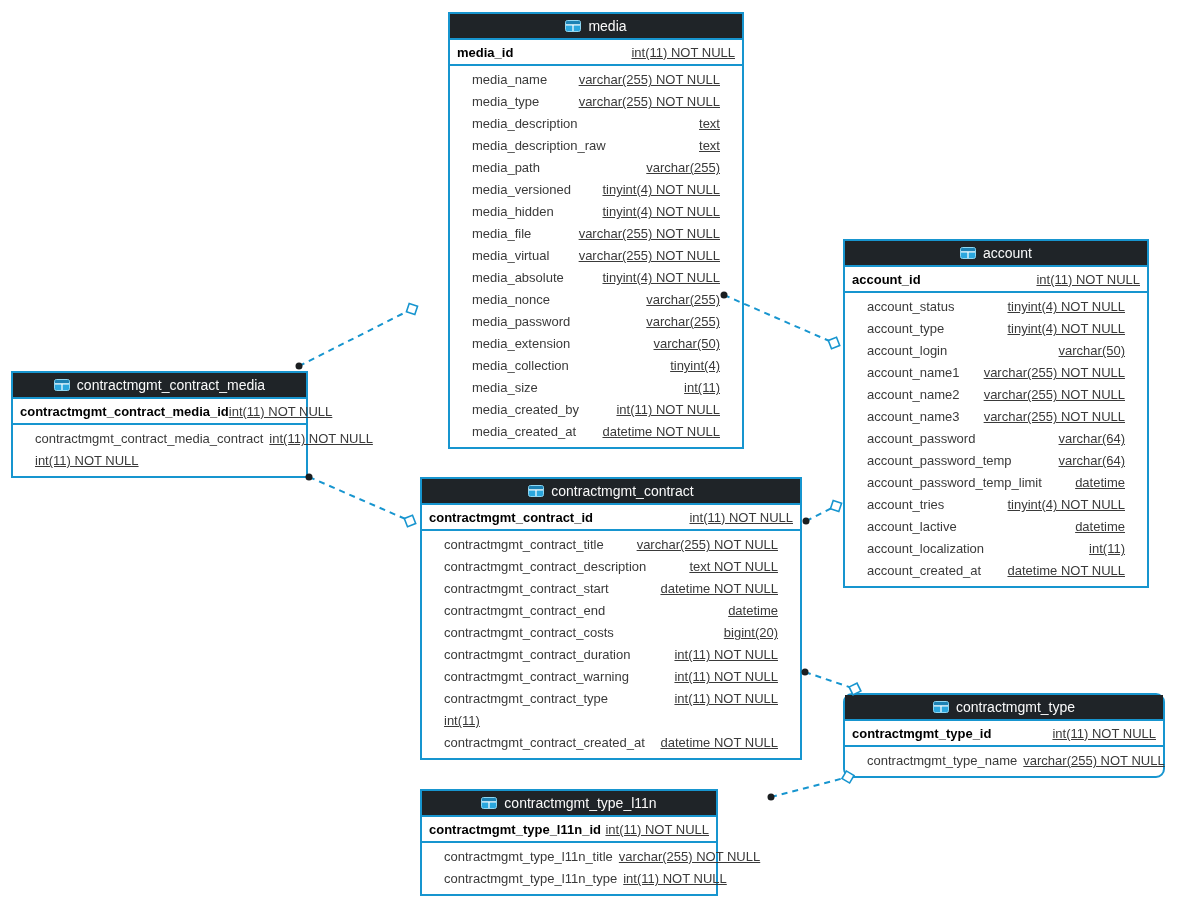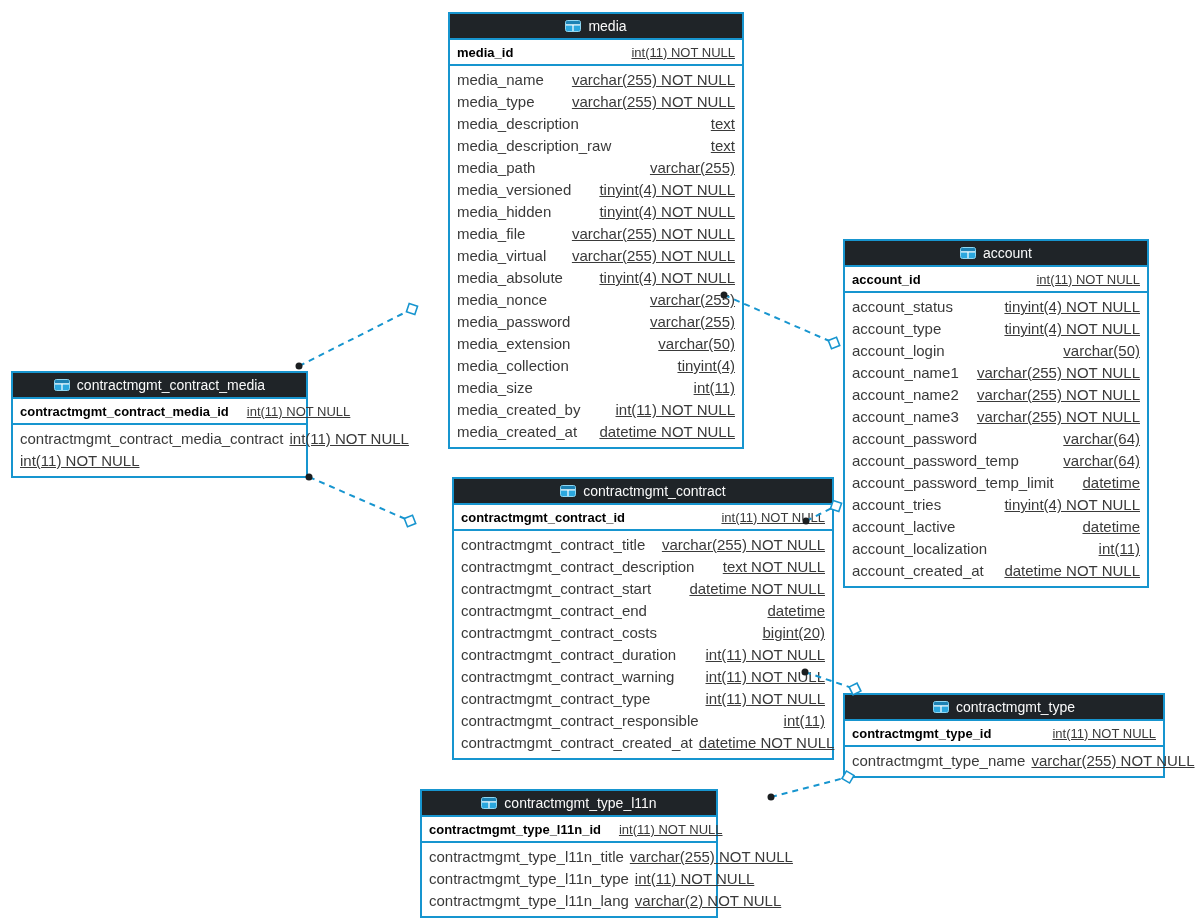--- a/index.html
+++ b/index.html
@@ -40,41 +40,41 @@
     justify-content: center;
     gap: 7px;
     font-size: 14px;
     border-bottom: 2px solid var(--accent, #1795cf);
   }
   .tbl-icon { display: inline-flex; align-items: center; }
   .pk-row {
     display: flex;
     justify-content: space-between;
     align-items: center;
-    gap: 18px;
+    gap: 0;
     padding: 0 7px;
     height: 24px;
     border-bottom: 2px solid var(--accent, #1795cf);
     white-space: nowrap;
     font-size: 13px;
   }
   .pk-row .col-name {
     font-weight: bold;
     color: var(--pk-text, #000000);
   }
   .rows { padding: 3px 0 4px 0; }
   .row {
     display: flex;
     justify-content: space-between;
     align-items: center;
     gap: 6px;
-    padding: 0 7px;
+    padding: 0 22px;
     height: 22px;
     line-height: 22px;
-    font-size: 15px;
+    font-size: 13px;
     white-space: nowrap;
   }
   .col-name { color: var(--row-text, #3a3a3a); }
   .col-type { color: var(--row-text, #3a3a3a); text-align: right; text-decoration: underline; }
 </style>
 </head>
 <body>
 
 <div id="canvas">
   <div id="tables-layer">
@@ -258,21 +258,21 @@
           <div class="row">
             <span class="col-name">contractmgmt_contract_media_contract</span>
             <span class="col-type">int(11) NOT NULL</span>
           </div>
           <div class="row">
             <span class="col-type">int(11) NOT NULL</span>
           </div>
         </div>
   </div>
 
-  <div class="db-table" style="left: 420px; top: 477px; width: 382px; margin-left: 32px;">
+  <div class="db-table" style="left: 420px; top: 477px; width: 382px;">
     <div class="tbl-header">
       <span class="tbl-icon">
         <svg width="16" height="12" viewBox="0 0 16 12">
           <rect x="0.5" y="0.5" width="15" height="11" rx="2" style="fill:var(--icon-blue,#2ba7de);stroke:#8ed6f2;stroke-width:1"></rect>
           <rect x="1" y="1" width="14" height="3.6" rx="1.4" style="fill:var(--icon-band,#1d82b4)"></rect>
           <line x1="1" y1="4.9" x2="15" y2="4.9" style="stroke:#ffffff;stroke-width:1.2"></line>
           <line x1="8" y1="4.9" x2="8" y2="11" style="stroke:#ffffff;stroke-width:1.2"></line>
         </svg>
       </span>
       <span class="tbl-title">contractmgmt_contract</span>
@@ -308,31 +308,30 @@
           </div>
           <div class="row">
             <span class="col-name">contractmgmt_contract_warning</span>
             <span class="col-type">int(11) NOT NULL</span>
           </div>
           <div class="row">
             <span class="col-name">contractmgmt_contract_type</span>
             <span class="col-type">int(11) NOT NULL</span>
           </div>
           <div class="row">
-            <span class="col-name">contractmgmt_contract_responsible</span>
             <span class="col-type">int(11)</span>
           </div>
           <div class="row">
             <span class="col-name">contractmgmt_contract_created_at</span>
             <span class="col-type">datetime NOT NULL</span>
           </div>
         </div>
   </div>
 
-  <div class="db-table" style="left: 843px; top: 693px; width: 322px;">
+  <div class="db-table" style="left: 843px; top: 693px; width: 322px; border-radius: 9px;">
     <div class="tbl-header">
       <span class="tbl-icon">
         <svg width="16" height="12" viewBox="0 0 16 12">
           <rect x="0.5" y="0.5" width="15" height="11" rx="2" style="fill:var(--icon-blue,#2ba7de);stroke:#8ed6f2;stroke-width:1"></rect>
           <rect x="1" y="1" width="14" height="3.6" rx="1.4" style="fill:var(--icon-band,#1d82b4)"></rect>
           <line x1="1" y1="4.9" x2="15" y2="4.9" style="stroke:#ffffff;stroke-width:1.2"></line>
           <line x1="8" y1="4.9" x2="8" y2="11" style="stroke:#ffffff;stroke-width:1.2"></line>
         </svg>
       </span>
       <span class="tbl-title">contractmgmt_type</span>
@@ -366,24 +365,20 @@
       <span class="col-type">int(11) NOT NULL</span>
     </div>
     <div class="rows">
           <div class="row">
             <span class="col-name">contractmgmt_type_l11n_title</span>
             <span class="col-type">varchar(255) NOT NULL</span>
           </div>
           <div class="row">
             <span class="col-name">contractmgmt_type_l11n_type</span>
             <span class="col-type">int(11) NOT NULL</span>
-          </div>
-          <div class="row">
-            <span class="col-name">contractmgmt_type_l11n_lang</span>
-            <span class="col-type">varchar(2) NOT NULL</span>
           </div>
         </div>
   </div>
 </div>
   <svg id="rel-layer">
       <g>
         <line x1="299" y1="366" x2="412" y2="309" stroke="#1795cf" stroke-width="2" stroke-dasharray="6 5"></line>
         <rect x="-4.4" y="-4.4" width="8.8" height="8.8" fill="#ffffff" stroke="#1795cf" stroke-width="1.6" transform="translate(412 309) rotate(18.232491080703813)"></rect>
         <circle cx="299" cy="366" r="3.5" fill="#1b1e20"></circle>
       </g>

